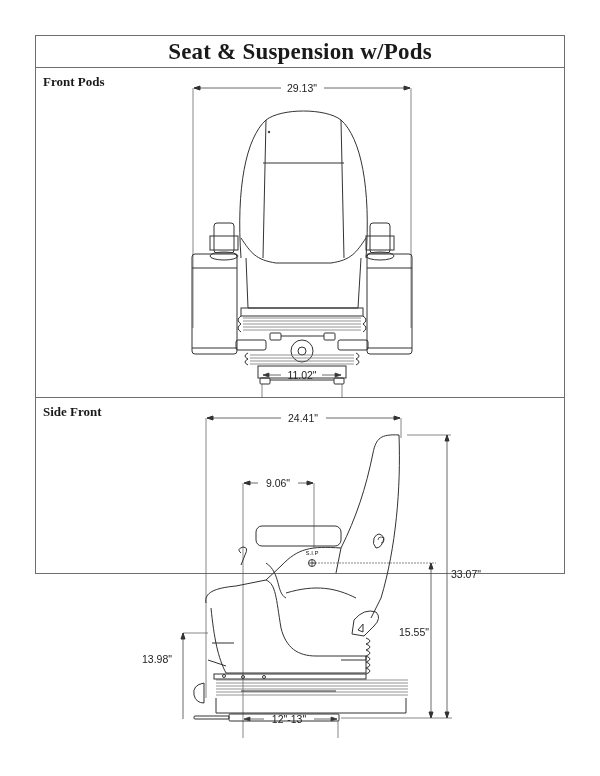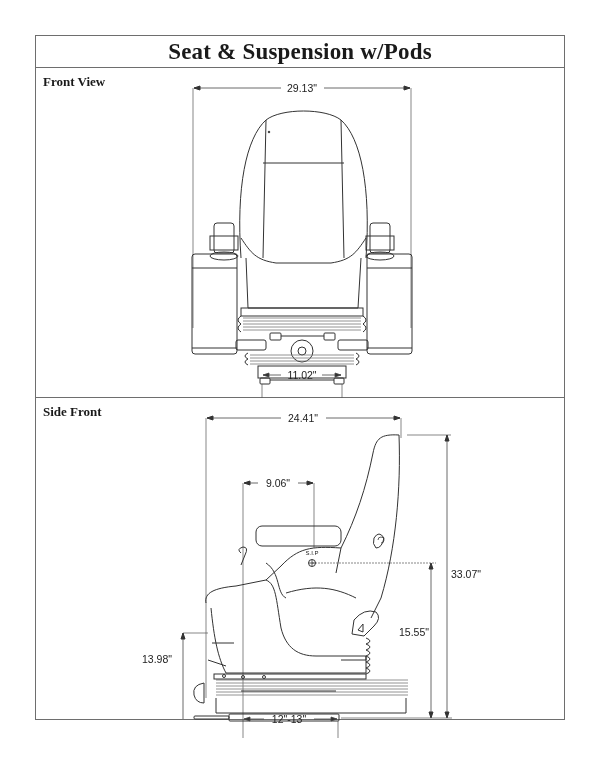--- a/index.html
+++ b/index.html
@@ -1,18 +1,18 @@
 <!DOCTYPE html>
 <html><head>
 <meta charset="utf-8">
 <style>
   html, body { margin: 0; padding: 0; background: #ffffff; }
   body { width: 600px; height: 776px; position: relative; overflow: hidden; }
   .sheet {
-    position: absolute; left: 35px; top: 35px; width: 530px; height: 685px;
+    position: absolute; left: 35px; top: 35px; width: 530px; height: 539px;
     border: 1px solid #6e6e6e; box-sizing: border-box;
   }
   .title-bar {
     position: absolute; left: 0; top: 0; width: 100%; height: 32px;
     border-bottom: 1px solid #6e6e6e; box-sizing: border-box;
     display: flex; align-items: center; justify-content: center;
   }
   .title {
     font-family: "Liberation Serif", "DejaVu Serif", serif;
     font-weight: bold; font-size: 23px; color: #1a1a1a; letter-spacing: 0.2px;
@@ -33,21 +33,21 @@
 </style>
 </head>
 <body>
 
 <div class="sheet">
   <div class="title-bar">
     <span class="title">Seat &amp; Suspension w/Pods</span>
   </div>
 
   <div class="panel panel-front">
-    <span class="panel-label">Front View</span>
+    <span class="panel-label">Front Pods</span>
     <svg class="drawing" width="530" height="330" viewBox="0 0 530 330">
       <g fill="none" stroke="#333" stroke-width="1">
 
         <line x1="157" y1="20" x2="157" y2="260" stroke="#555" stroke-width="0.7"></line>
         <line x1="375" y1="20" x2="375" y2="260" stroke="#555" stroke-width="0.7"></line>
         <line x1="158" y1="20" x2="245" y2="20" stroke="#444" stroke-width="0.8"></line>
         <line x1="288" y1="20" x2="374" y2="20" stroke="#444" stroke-width="0.8"></line>
         <path d="M158 20 l6 -2 v4 z" fill="#333"></path>
         <path d="M374 20 l-6 -2 v4 z" fill="#333"></path>
 

